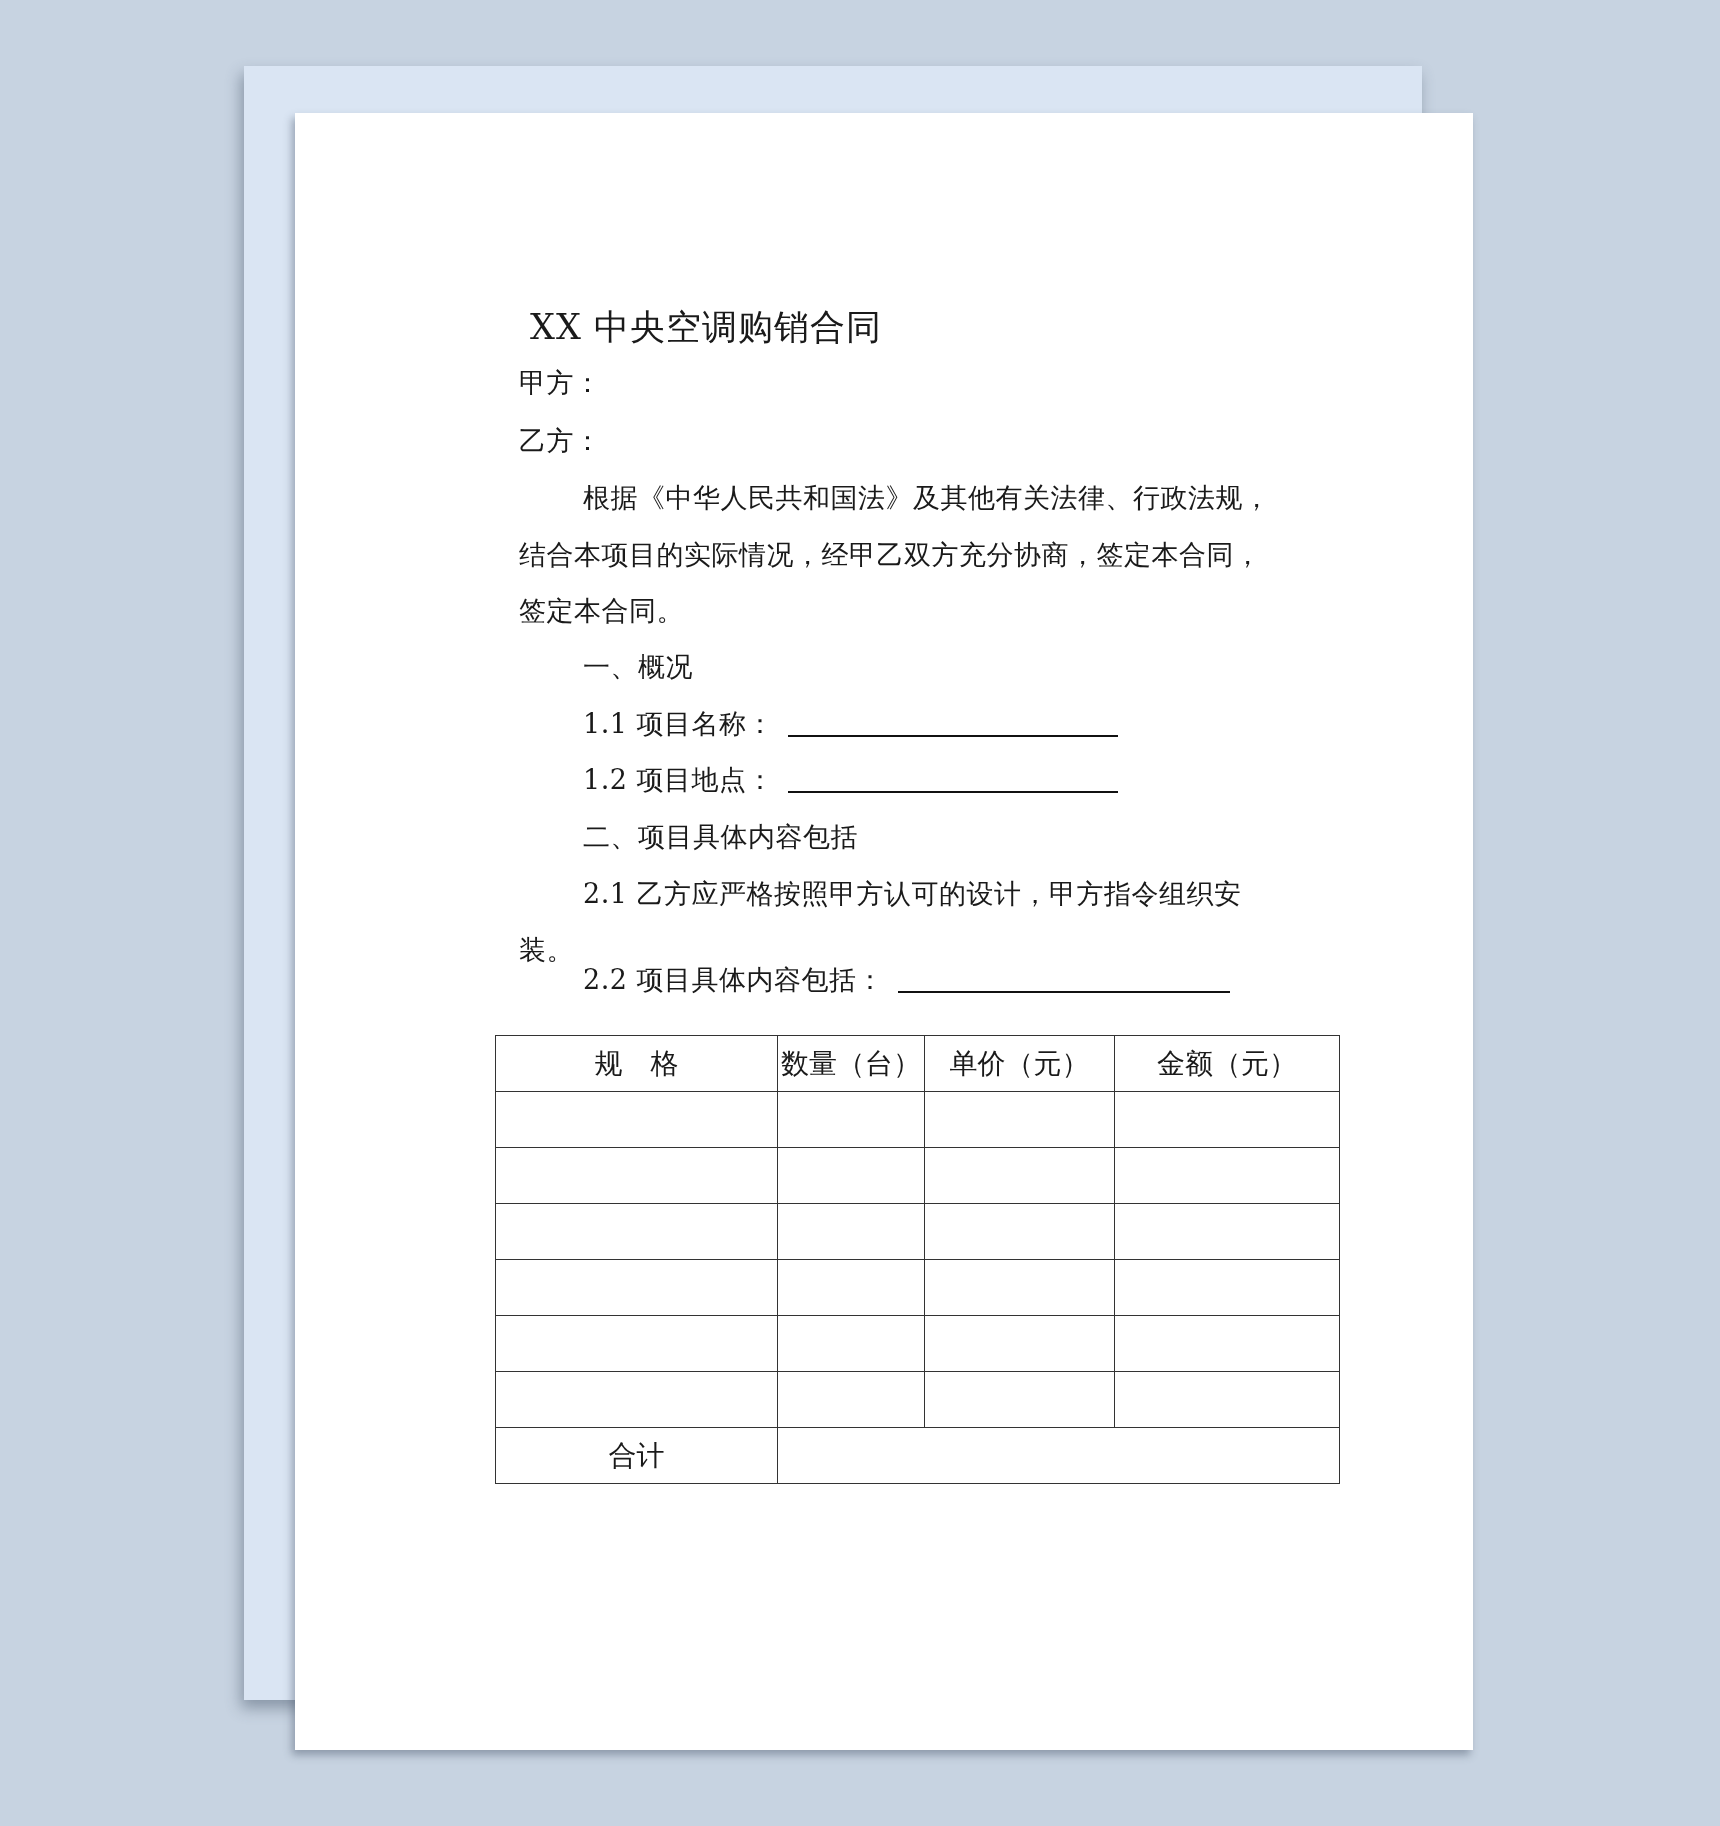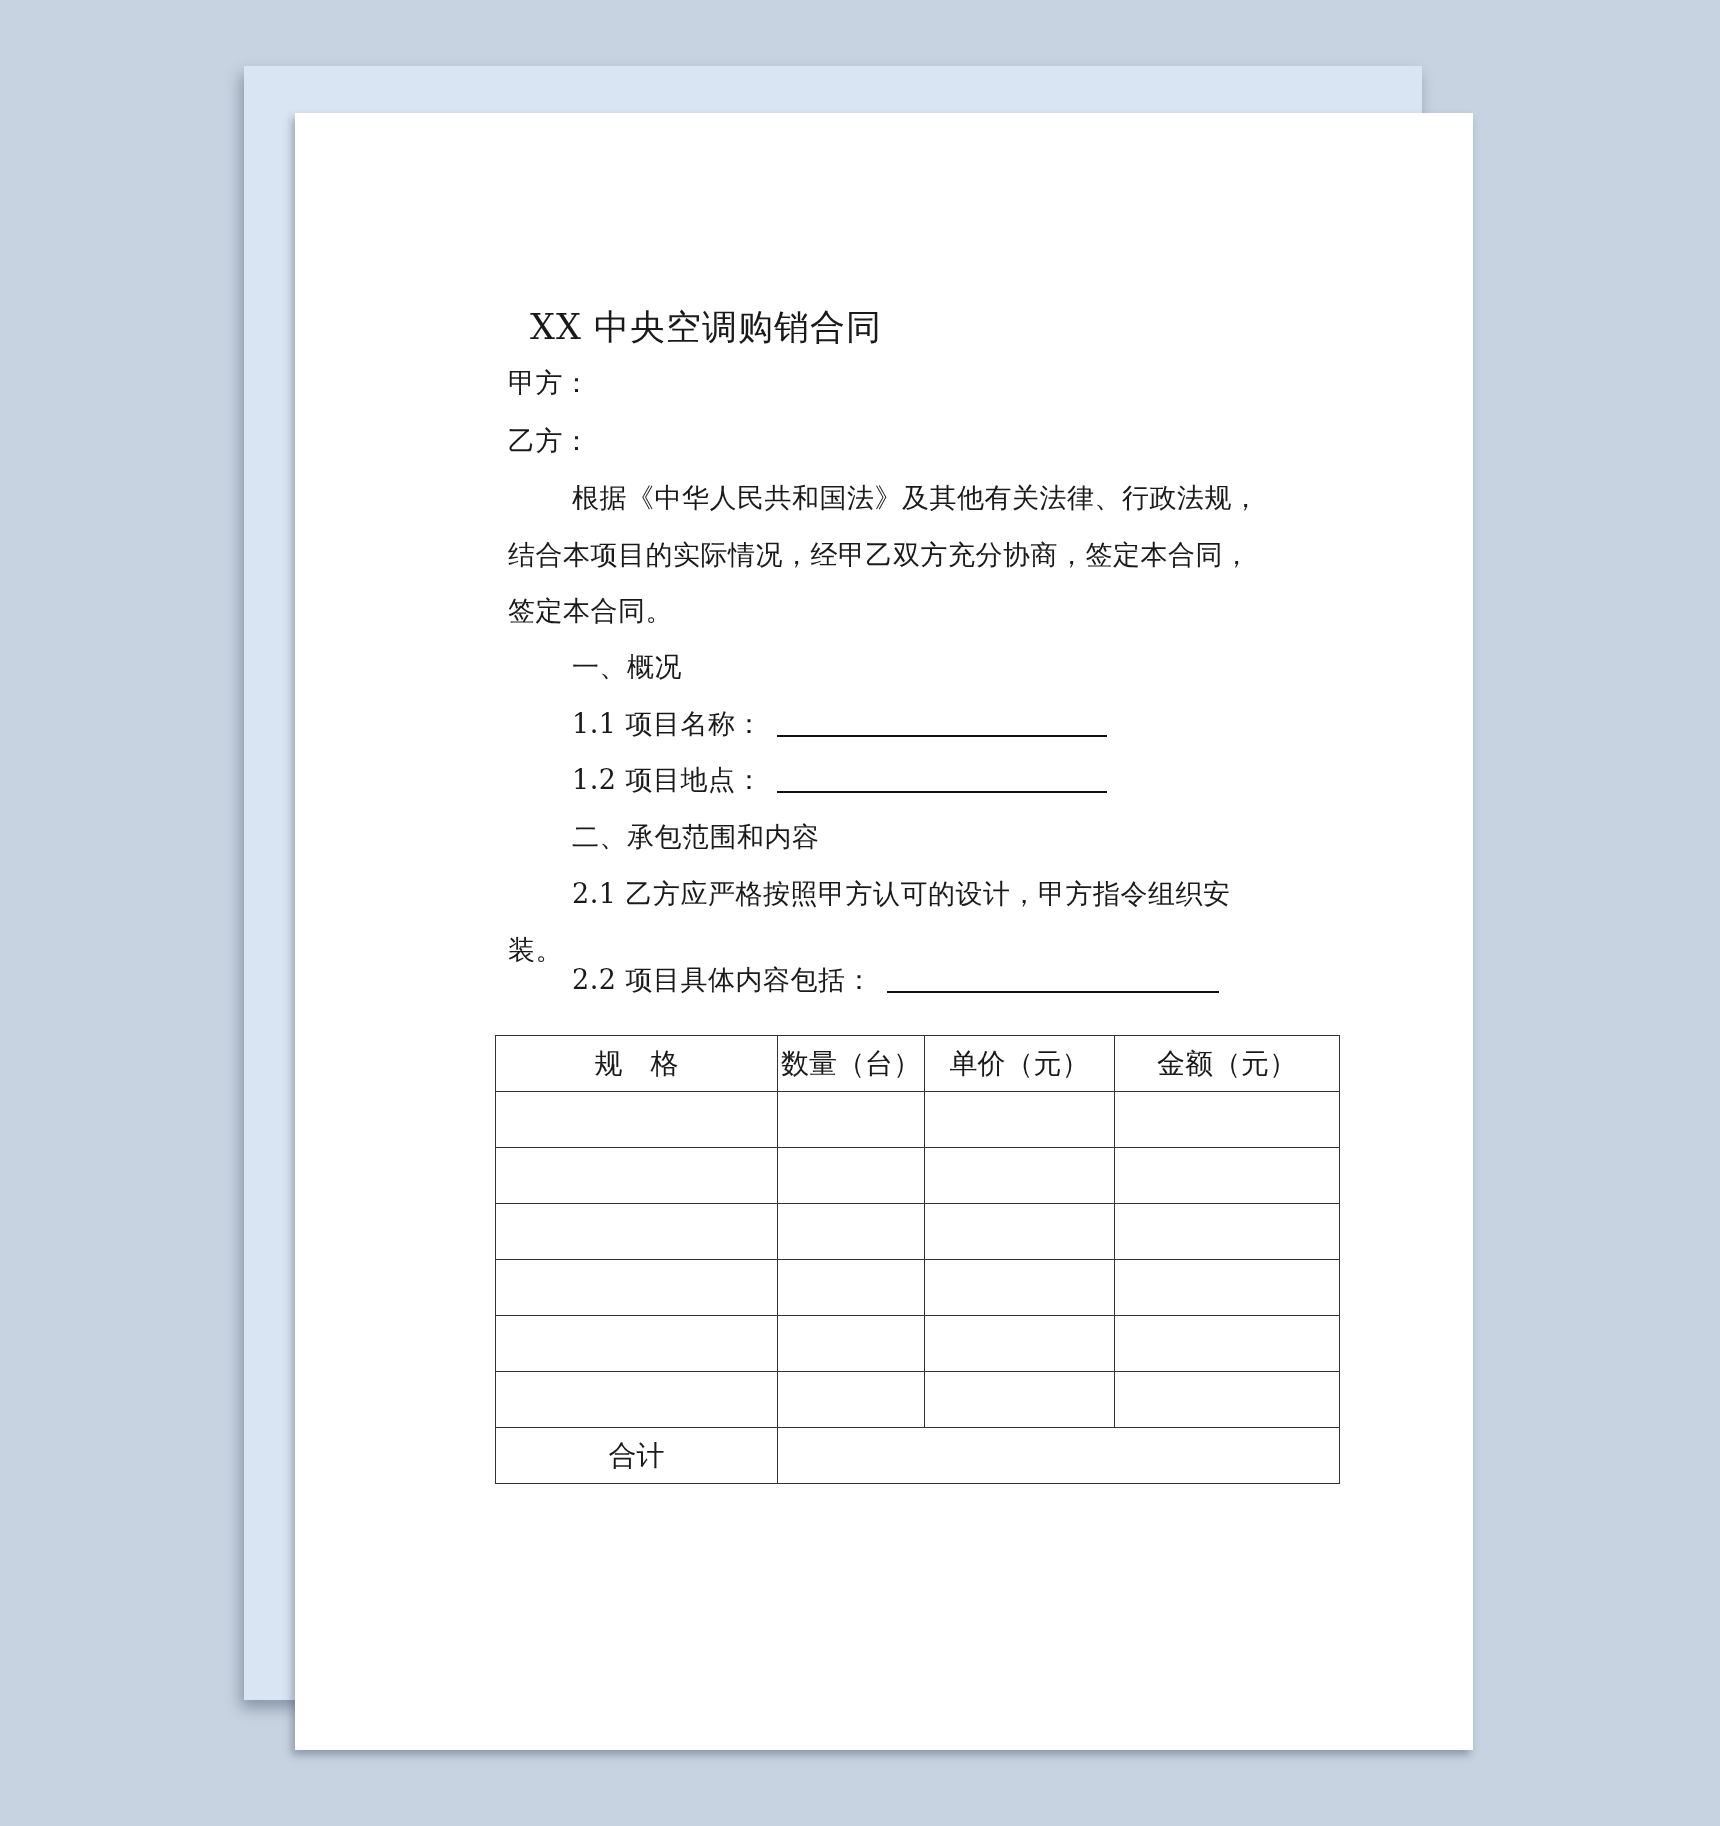--- a/index.html
+++ b/index.html
@@ -14,21 +14,21 @@
     background:#dae5f3;
     box-shadow: -3px 8px 14px rgba(60,75,95,0.45);
   }
   .front-page {
     position:absolute; left:295px; top:113px; width:1178px; height:1637px;
     background:#ffffff;
     box-shadow: -3px 5px 8px rgba(70,85,105,0.45);
   }
   .line {
     position:absolute; height:56px; line-height:56px;
-    font-size:27px; white-space:nowrap; letter-spacing:0.5px;
+    font-size:27px; white-space:nowrap; letter-spacing:0.5px;margin-left:11px;
   }
   .title {
     position:absolute; left:0; width:1412px; top:305px; height:44px; line-height:44px;
     text-align:center; font-size:35px; letter-spacing:1px;
   }
   .uline {
     display:inline-block; border-bottom:2px solid #111; height:24px; vertical-align:-4px;
     margin-left:14px;
   }
   table.spec {
@@ -57,21 +57,21 @@
 
 <div class="line" style="left:572px; top:639px;">一、概况</div>
 
 <div class="line" style="left:572px; top:696px;">
   <span>1.1 项目名称：</span><span class="uline" style="width:330px;"></span>
 </div>
 <div class="line" style="left:572px; top:752px;">
   <span>1.2 项目地点：</span><span class="uline" style="width:330px;"></span>
 </div>
 
-<div class="line" style="left:572px; top:809px;">二、承包范围和内容</div>
+<div class="line" style="left:572px; top:809px;">二、项目具体内容包括</div>
 
 <div class="line" style="left:572px; top:866px;">2.1 乙方应严格按照甲方认可的设计，甲方指令组织安</div>
 <div class="line" style="left:508px; top:922px;">装。</div>
 
 <div class="line" style="left:572px; top:952px;">
   <span>2.2 项目具体内容包括：</span><span class="uline" style="width:332px;"></span>
 </div>
 
 <table class="spec">
   <colgroup>

